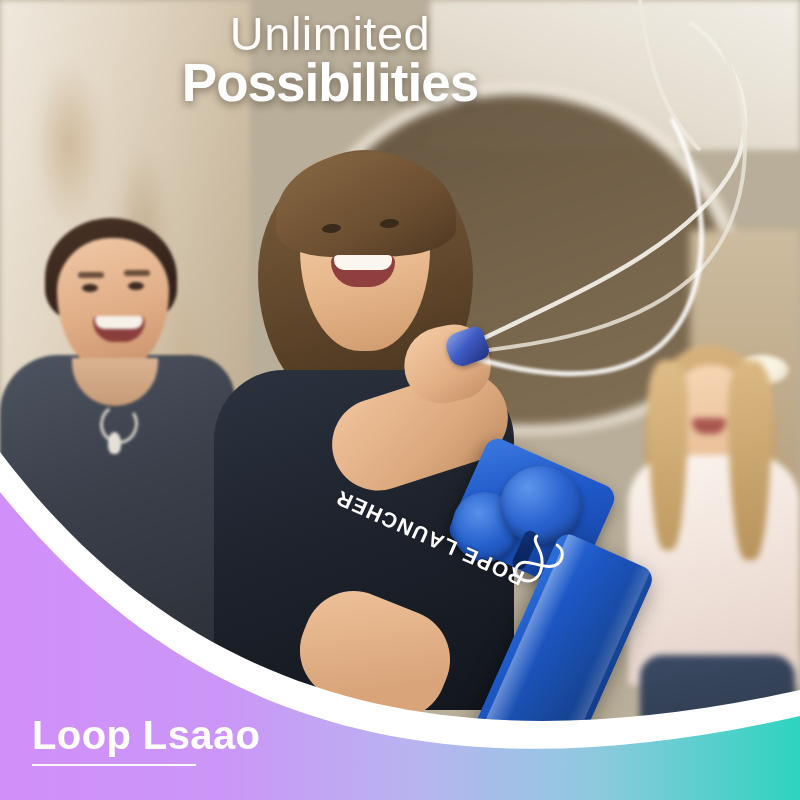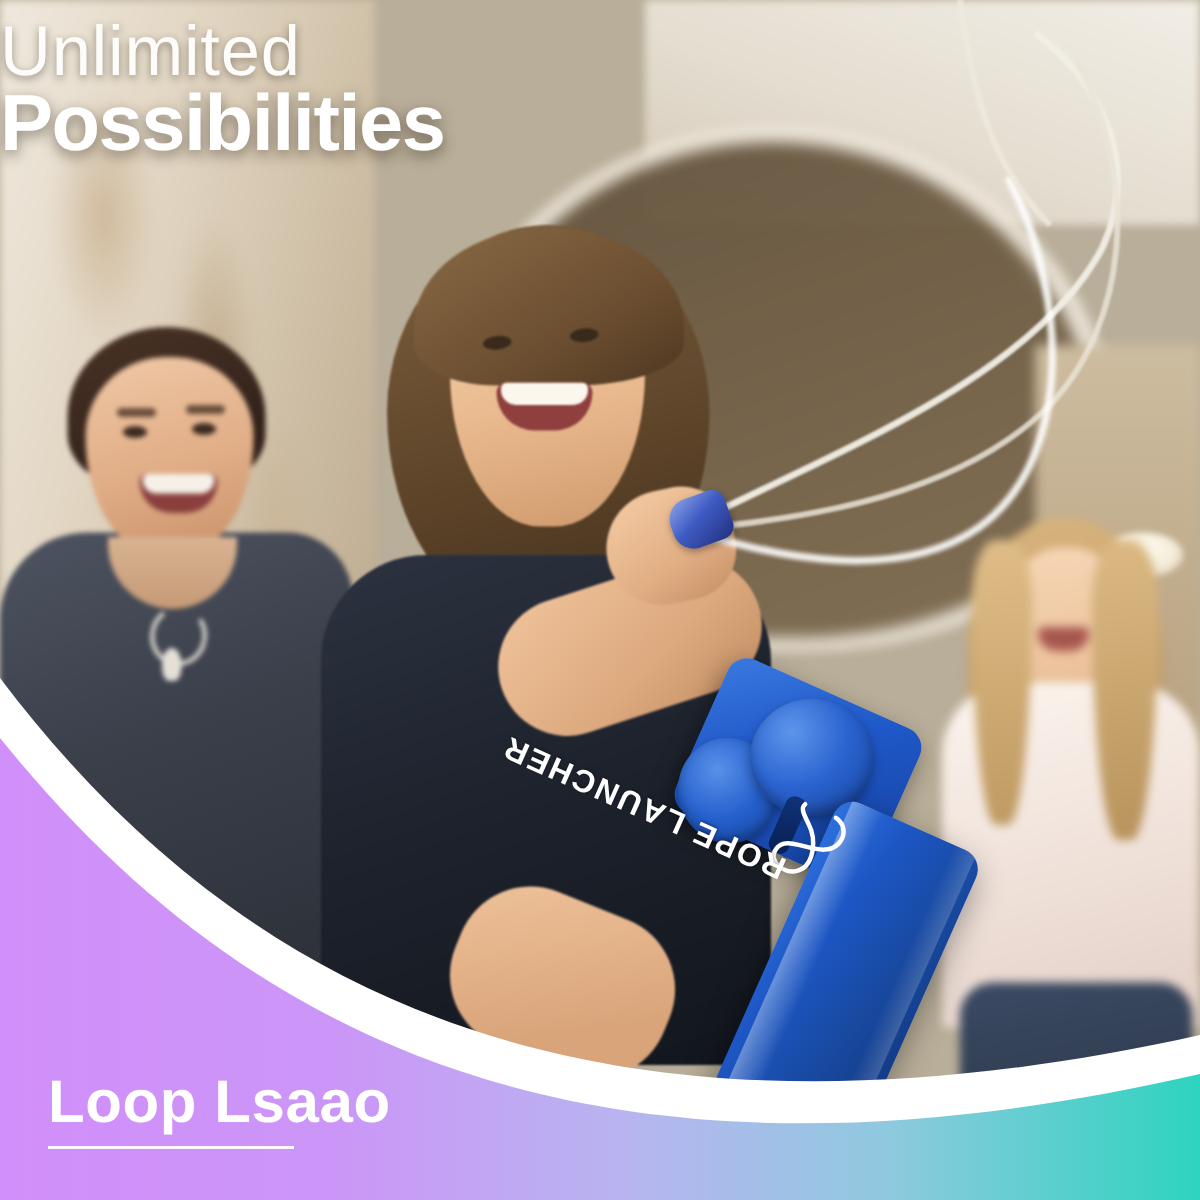--- a/index.html
+++ b/index.html
@@ -168,21 +168,21 @@
   }
   .brand-name{
     color:#ffffff;font-size:40px;font-weight:bold;letter-spacing:.4px;
     line-height:1;white-space:nowrap;
   }
   .brand-rule{
     margin-top:9px;width:164px;height:1.5px;background:rgba(255,255,255,.92);
   }
 
   
-  .headline{position:absolute;left:0;top:10px;width:660px;z-index:7;}
+  .headline{position:absolute;left:0;top:10px;width:660px;text-align:center;z-index:7;}
   .h-top{
     color:#fdfcfa;font-size:47px;font-weight:normal;letter-spacing:.5px;line-height:1.02;
     text-shadow:0 2px 6px rgba(40,32,20,.45);
   }
   .h-main{
     color:#ffffff;font-size:53px;font-weight:bold;letter-spacing:-1px;line-height:1.0;
     margin-top:-2px;
     text-shadow:0 3px 9px rgba(40,32,20,.5);
   }
 </style>

